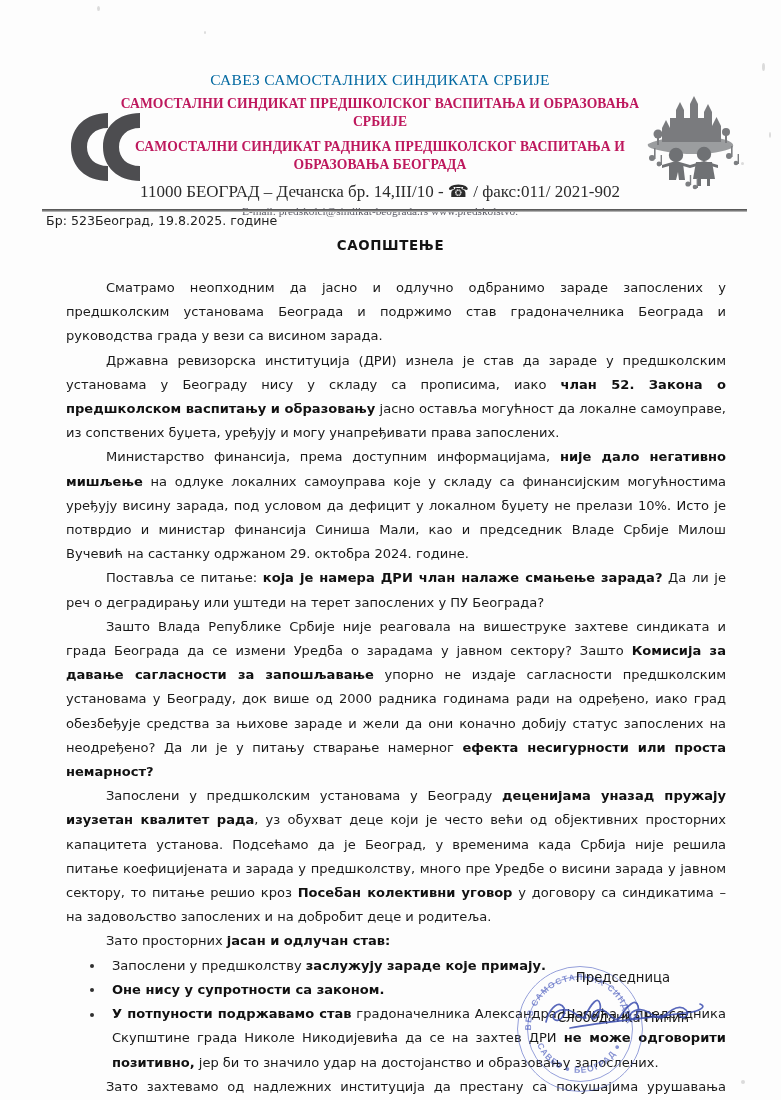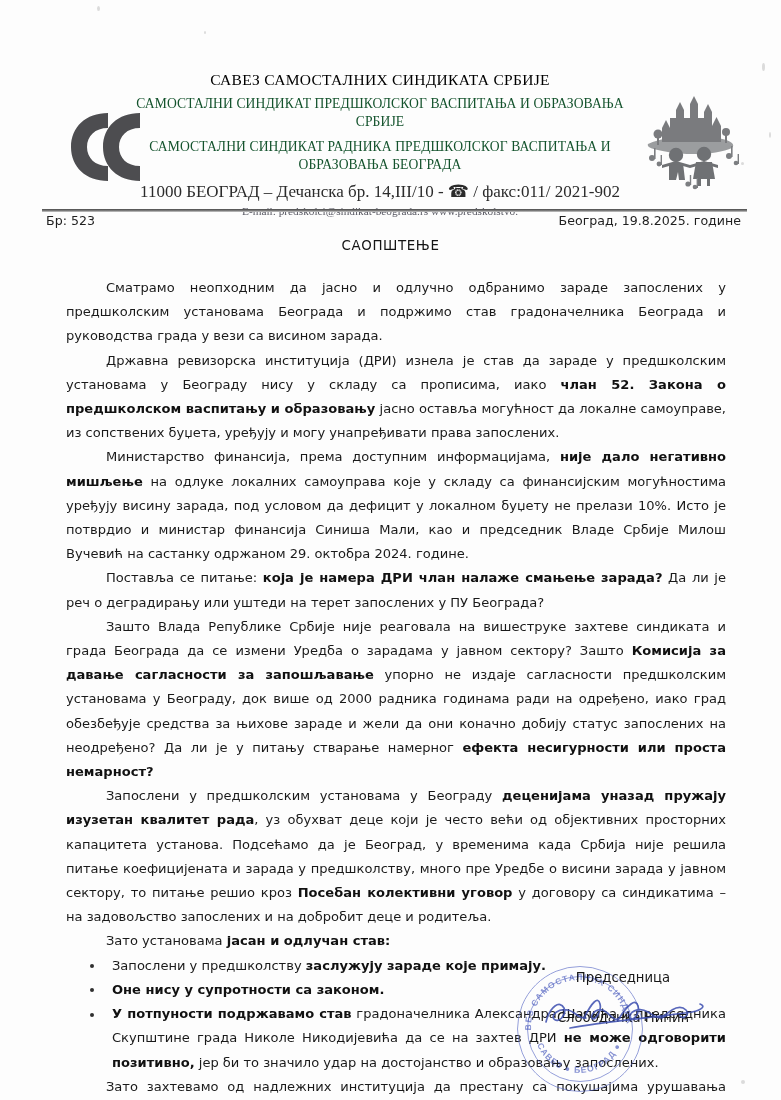--- a/index.html
+++ b/index.html
@@ -53,31 +53,31 @@
     left: 120px;
     width: 520px;
     top: 8px;
     text-align: center;
   }
 
   .org-line-1 {
     font-family: "Liberation Serif", "DejaVu Serif", serif;
     font-size: 15.5px;
     letter-spacing: 0.3px;
-    color: #000000;
+    color: #0369a1;
     line-height: 1.25;
     margin-bottom: 6px;
   }
   .org-line-2,
   .org-line-3 {
     font-family: "Liberation Serif", "DejaVu Serif", serif;
-    font-weight: normal;
+    font-weight: bold;
     font-size: 13.6px;
     letter-spacing: 0.1px;
-    color: #14532d;
+    color: #be185d;
     line-height: 1.32;
   }
   .org-line-2 { margin-bottom: 7px; }
   .org-line-3 { margin-bottom: 4px; }
 
   .contact-line {
     font-family: "Liberation Serif", "DejaVu Serif", serif;
     font-size: 17px;
     color: #2b2b2b;
     text-align: center;
@@ -103,35 +103,35 @@
     height: 3px;
     background: linear-gradient(to bottom, #4a4a4a 0%, #7d7d7d 55%, #cfcfcf 100%);
   }
 
   .meta-row {
     position: absolute;
     left: 46px;
     right: 40px;
     top: 213px;
     display: flex;
-    justify-content: space-between;
+    justify-content: flex-start;
     align-items: baseline;
     font-size: 12.6px;
     color: #1f1f1f;
   }
 
   
   .doc-title {
     position: absolute;
     left: 0;
     right: 0;
     top: 238px;
     text-align: center;
     font-size: 13.4px;
-    font-weight: normal;
+    font-weight: bold;
     letter-spacing: 0.6px;
     color: #141414;
   }
 
   
   .body-wrap {
     position: absolute;
     left: 66px;
     top: 276px;
     width: 660px;
@@ -335,21 +335,21 @@
     <p class="para"><span>Државна ревизорска институција (ДРИ) изнела је став да зараде у предшколским установама у Београду нису у складу са прописима, иако </span><b>члан 52. Закона о предшколском васпитању и образовању</b><span> јасно оставља могућност да локалне самоуправе, из сопствених буџета, уређују и могу унапређивати права запослених.</span></p>
 
     <p class="para"><span>Министарство финансија, према доступним информацијама, </span><b>није дало негативно мишљење</b><span> на одлуке локалних самоуправа које у складу са финансијским могућностима уређују висину зарада, под условом да дефицит у локалном буџету не прелази 10%. Исто је потврдио и министар финансија Синиша Мали, као и председник Владе Србије Милош Вучевић на састанку одржаном 29. октобра 2024. године.</span></p>
 
     <p class="para"><span>Поставља се питање: </span><b>која је намера ДРИ члан налаже смањење зарада?</b><span> Да ли је реч о деградирању или уштеди на терет запослених у ПУ Београда?</span></p>
 
     <p class="para"><span>Зашто Влада Републике Србије није реаговала на вишеструке захтеве синдиката и града Београда да се измени Уредба о зарадама у јавном сектору? Зашто </span><b>Комисија за давање сагласности за запошљавање</b><span> упорно не издаје сагласности предшколским установама у Београду, док више од 2000 радника годинама ради на одређено, иако град обезбеђује средства за њихове зараде и жели да они коначно добију статус запослених на неодређено? Да ли је у питању стварање намерног </span><b>ефекта несигурности или проста немарност?</b></p>
 
     <p class="para"><span>Запослени у предшколским установама у Београду </span><b>деценијама уназад пружају изузетан квалитет рада</b><span>, уз обухват деце који је често већи од објективних просторних капацитета установа. Подсећамо да је Београд, у временима када Србија није решила питање коефицијената и зарада у предшколству, много пре Уредбе о висини зарада у јавном сектору, то питање решио кроз </span><b>Посебан колективни уговор</b><span> у договору са синдикатима – на задовољство запослених и на добробит деце и родитеља.</span></p>
 
-    <p class="para"><span>Зато установама </span><b>јасан и одлучан став:</b></p>
+    <p class="para"><span>Зато просторних </span><b>јасан и одлучан став:</b></p>
 
     <ul class="claims">
       <li>
         <span class="bullet-dot"></span>
         <span>Запослени у предшколству </span><b>заслужују зараде које примају.</b>
       </li>
       <li>
         <span class="bullet-dot"></span>
         <b>Оне нису у супротности са законом.</b>
       </li>

